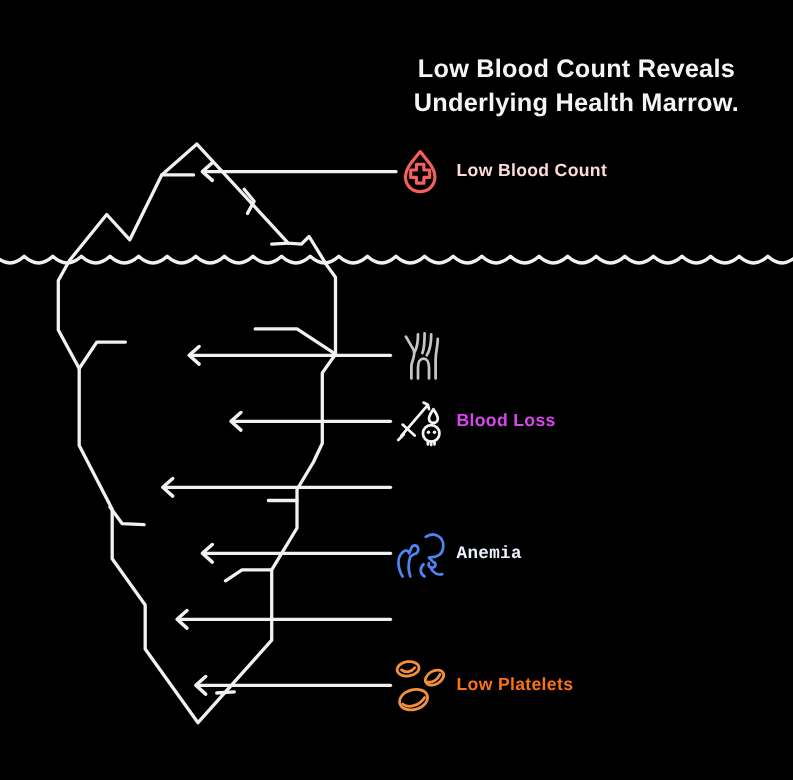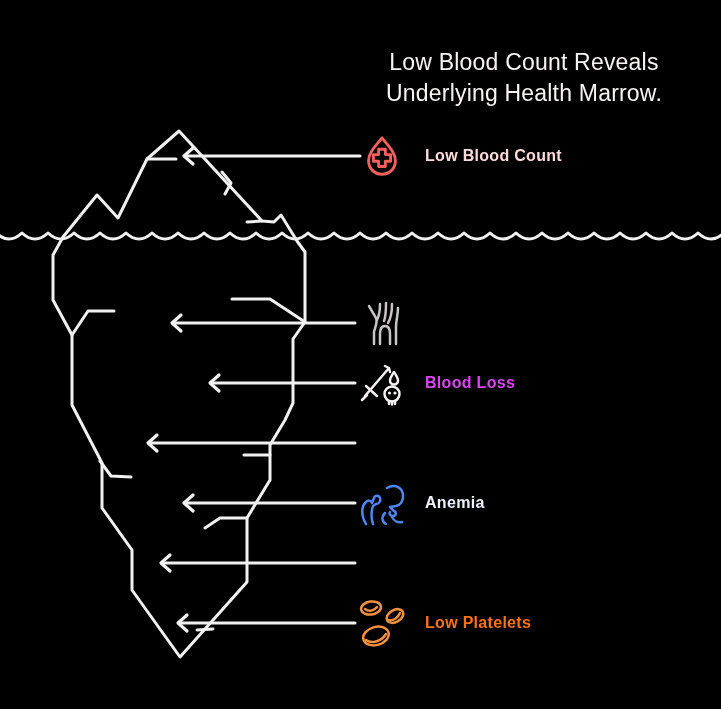--- a/index.html
+++ b/index.html
@@ -3,25 +3,25 @@
 <meta charset="utf-8">
 <style>
   html,body{margin:0;padding:0;background:#000;}
   .stage{
     position:relative;width:721px;height:709px;background:#000;overflow:hidden;
     font-family:"Liberation Sans",sans-serif;
   }
   .diagram-svg{position:absolute;left:0;top:0;}
   .page-title{
     position:absolute;left:348px;top:47px;width:352px;text-align:center;
-    color:#f7f4f4;font-size:23px;font-weight:normal;line-height:31px;letter-spacing:.2px;
+    color:#f7f4f4;font-size:23px;font-weight:bold;line-height:31px;letter-spacing:.2px;
   }
   .legend-row{position:absolute;left:356px;display:flex;align-items:center;}
   .icon-box{width:52px;height:50px;display:flex;align-items:center;justify-content:center;}
-  .legend-label{margin-left:17px;font-size:16px;font-weight:600;letter-spacing:.3px;white-space:nowrap;}
+  .legend-label{margin-left:7px;font-size:16px;font-weight:600;letter-spacing:.3px;white-space:nowrap;}
   .r-surface{top:131px}
   .r-0{top:298px}.r-1{top:358px}.r-2{top:418px}.r-3{top:478px}.r-4{top:538px}.r-5{top:598px}
 </style>
 </head>
 <body>
 
 <div class="stage">
 
   <svg class="diagram-svg" width="721" height="709" viewBox="0 0 721 709">
     <g stroke="#f1f1f1" stroke-width="3" fill="none" stroke-linejoin="round" stroke-linecap="round">
@@ -107,21 +107,21 @@
 
   <div class="legend-row r-3">
     <span class="icon-box">
       <svg width="48" height="48" viewBox="0 0 48 48" fill="none" stroke="#4d85f2" stroke-width="2.5" stroke-linejoin="round" stroke-linecap="round">
         <path d="M8,45 C3,37 3,27 8,23 C10,21 13,21 14,24 L16,19 C17,16 21,16 22,19 C23,22 21,25 18,25 L15,27 C13,33 13,39 15,45"></path>
         <path d="M29,9 C37,4 45,9 45,17 C45,23 42,26 38,27 L32,28 L36,32 C39,33 38,37 35,37 C32,37 31,35 32,33"></path>
         <path d="M34,38 C36,42 40,44 44,43"></path>
         <path d="M27,34 C23,38 24,43 28,45"></path>
       </svg>
     </span>
-    <span class="legend-label" style="color: rgb(237, 242, 252);">Anemia</span>
+    <span class="legend-label" style="color: rgb(237, 242, 252); font-family: Liberation Mono, monospace;">Anemia</span>
   </div>
 
 
   <div class="legend-row r-5">
     <span class="icon-box">
       <svg width="48" height="48" viewBox="0 0 48 48" fill="none" stroke="#f2913d" stroke-width="2.5" stroke-linecap="round">
         <ellipse cx="13" cy="9" rx="10" ry="6.5" transform="rotate(-8 13 9)"></ellipse>
         <path d="M7,10 C11,13 16,12 19,8"></path>
         <ellipse cx="37" cy="17" rx="9" ry="6" transform="rotate(-30 37 17)"></ellipse>
         <path d="M31,21 C35,22 40,19 42,14"></path>

